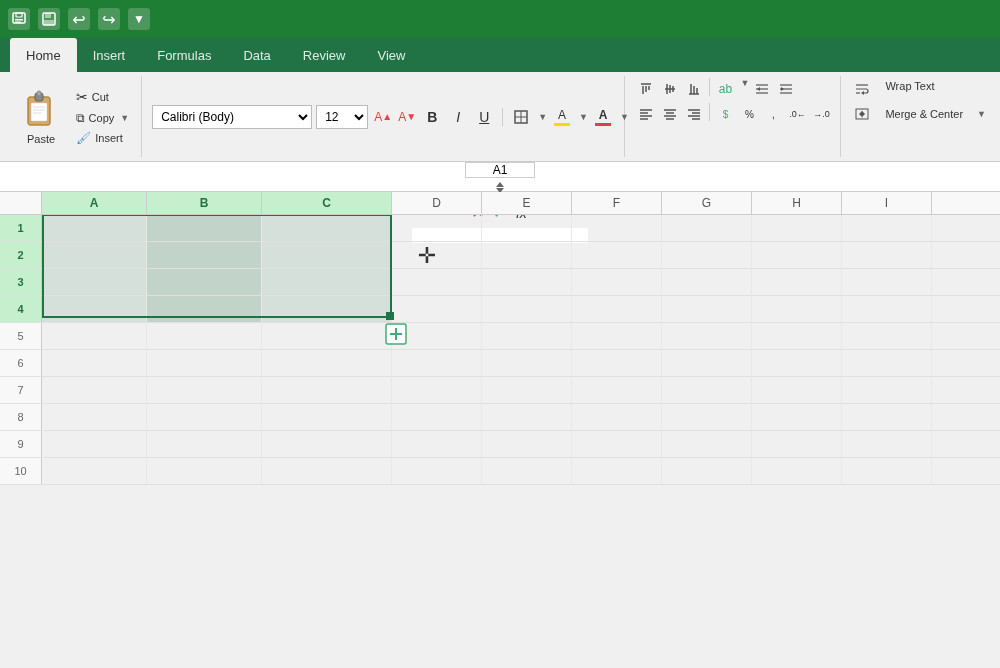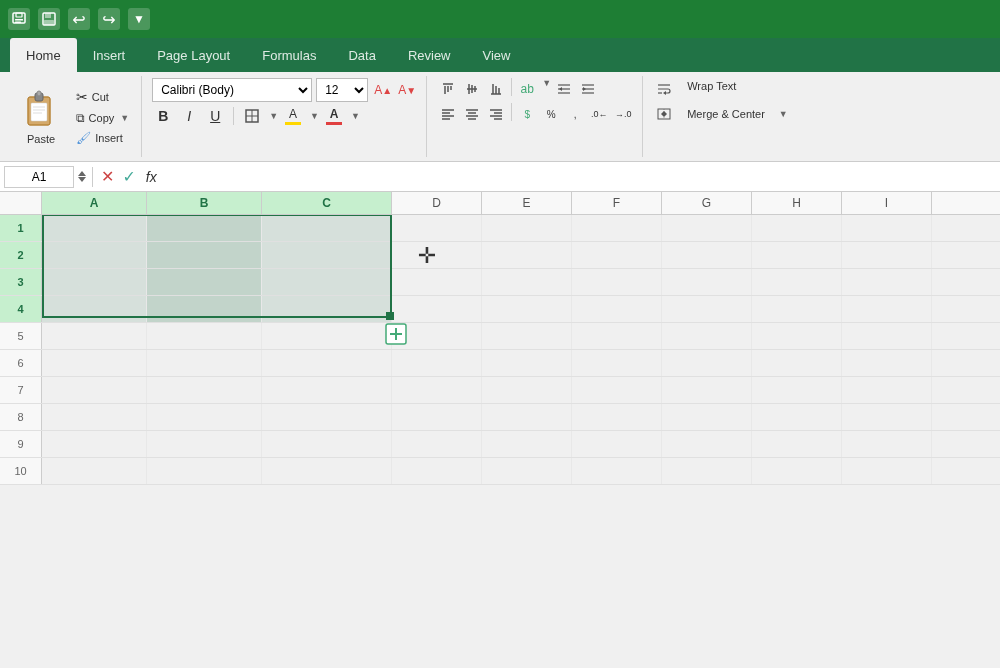--- a/index.html
+++ b/index.html
@@ -94,21 +94,21 @@
       display: flex; align-items: center; gap: 4px;
       font-size: 11px; color: #333;
       cursor: pointer;
       padding: 2px 4px;
       border-radius: 2px;
     }
 
     
     .font-group {
       display: flex;
-      flex-direction: column;
+      flex-direction: row;
       gap: 3px;
       padding: 2px 8px;
       border-right: 1px solid #d0d0d0;
       min-width: 220px;
     }
     .font-row {
       display: flex;
       align-items: center;
       gap: 4px;
     }
@@ -172,20 +172,21 @@
 
     
     .formula-bar {
       background: white;
       border-bottom: 1px solid #ccc;
       display: flex;
       align-items: center;
       height: 30px;
       padding: 0 4px;
       gap: 4px;
+      flex-direction: column;
     }
     .cell-ref-box {
       width: 70px;
       height: 22px;
       border: 1px solid #ccc;
       font-size: 12px;
       padding: 0 4px;
       display: flex; align-items: center; justify-content: center;
       background: white;
     }
@@ -365,21 +366,20 @@
     </svg>
   </div>
   <div class="title-bar-btn" style="font-size:16px; color:white;">↩</div>
   <div class="title-bar-btn" style="font-size:16px; color:white;">↪</div>
   <div class="title-bar-btn" style="font-size:12px; color:white;">▼</div>
 </div>
 
 <div class="ribbon-tabs">
   <div class="ribbon-tab active">Home</div>
   <div class="ribbon-tab">Insert</div>
-  <div class="ribbon-tab">Page Layout</div>
   <div class="ribbon-tab">Formulas</div>
   <div class="ribbon-tab">Data</div>
   <div class="ribbon-tab">Review</div>
   <div class="ribbon-tab">View</div>
 </div>
 
 <div class="ribbon">
 
   <div class="paste-group">
     <div class="paste-btn-large">

